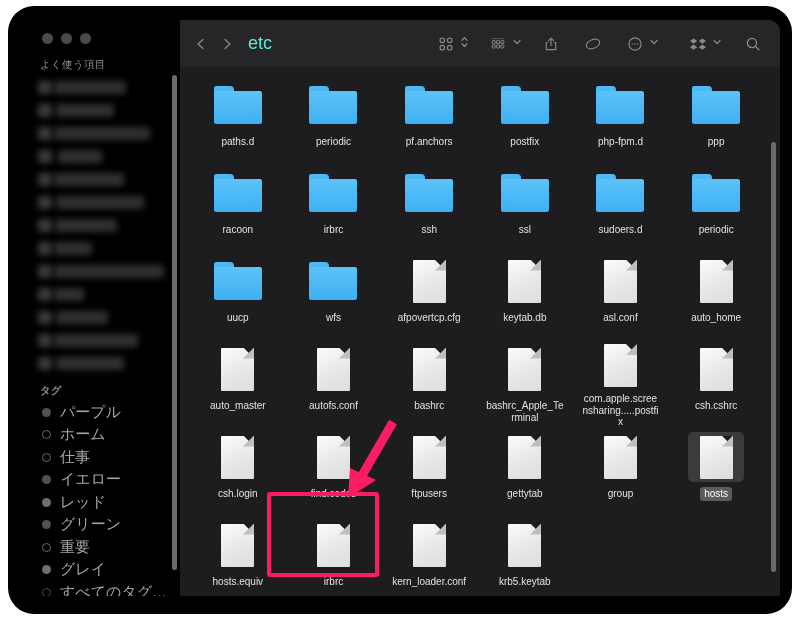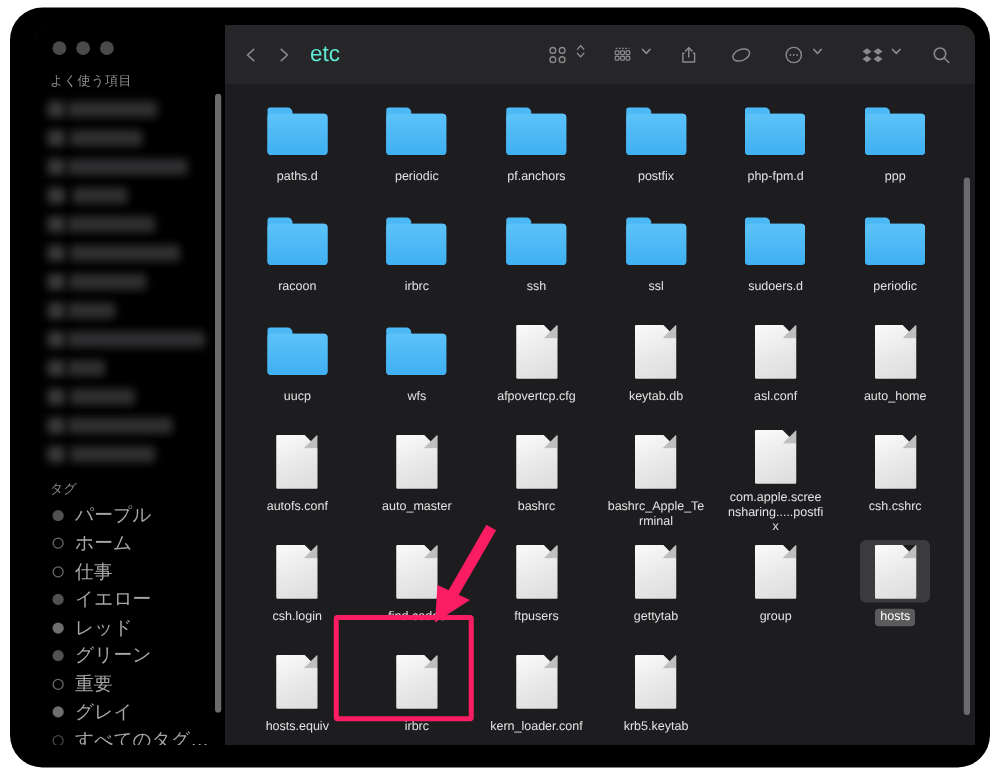--- a/index.html
+++ b/index.html
@@ -77,20 +77,21 @@
     background: #3a3a3c;
     filter: blur(3.2px);
     border-radius: 2px;
   }
   .tags-header {
     color: #8e8e90;
     font-size: 10.5px;
     padding-left: 12px;
     margin-top: 9px;
     margin-bottom: 3px;
+    font-weight: bold;
   }
   .tag-row {
     display: flex;
     align-items: center;
     height: 22.5px;
     padding-left: 14px;
   }
   .tag-dot {
     width: 9px; height: 9px;
     border-radius: 50%;
@@ -661,31 +662,31 @@
               <div class="name">auto_home</div>
             </div>
             <div class="cell">
               <div class="icon-box">
                 <div class="doc">
                   <div class="sheet"></div>
                   <div class="fold2"></div>
                   <div class="fold"></div>
                 </div>
               </div>
+              <div class="name">auto_master</div>
+            </div>
+            <div class="cell">
+              <div class="icon-box">
+                <div class="doc">
+                  <div class="sheet"></div>
+                  <div class="fold2"></div>
+                  <div class="fold"></div>
+                </div>
+              </div>
               <div class="name">autofs.conf</div>
-            </div>
-            <div class="cell">
-              <div class="icon-box">
-                <div class="doc">
-                  <div class="sheet"></div>
-                  <div class="fold2"></div>
-                  <div class="fold"></div>
-                </div>
-              </div>
-              <div class="name">auto_master</div>
             </div>
             <div class="cell">
               <div class="icon-box">
                 <div class="doc">
                   <div class="sheet"></div>
                   <div class="fold2"></div>
                   <div class="fold"></div>
                 </div>
               </div>
               <div class="name">bashrc</div>

